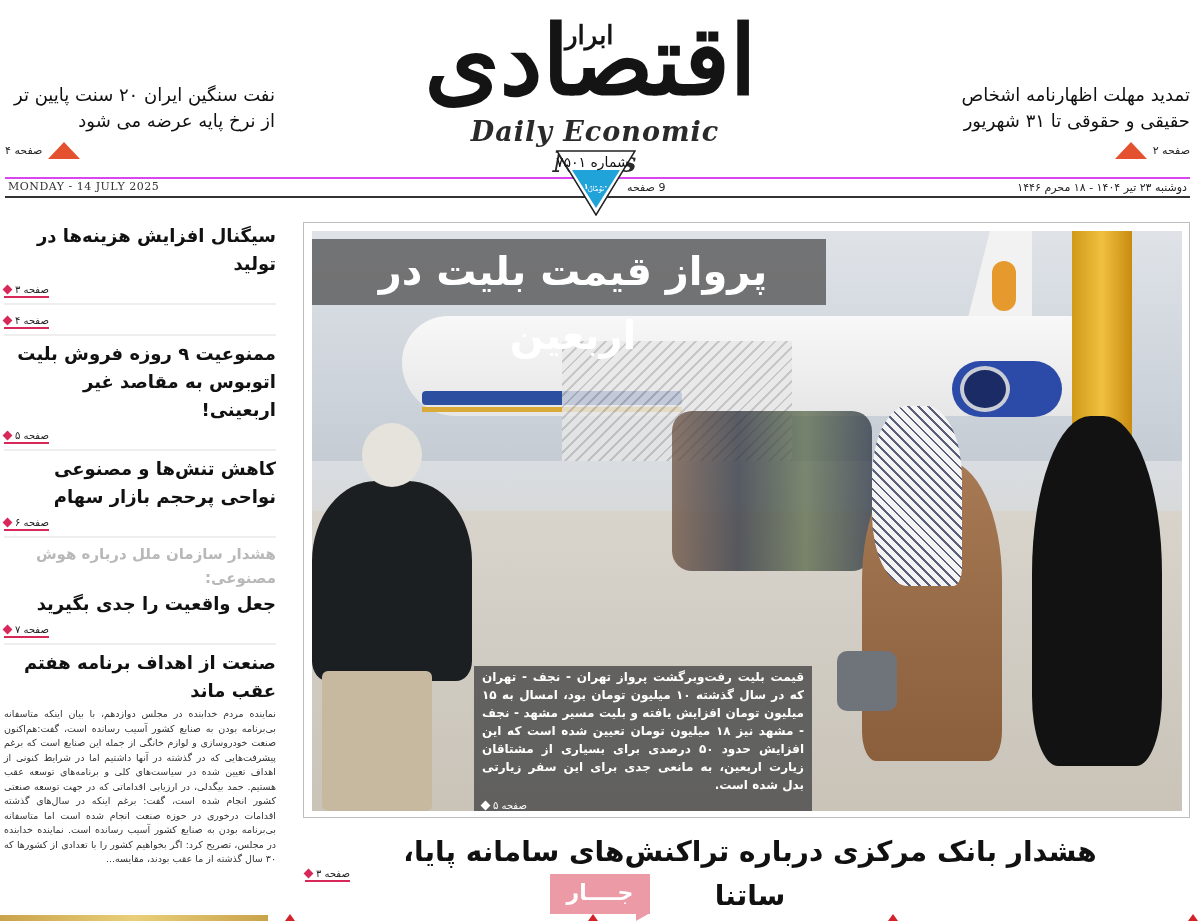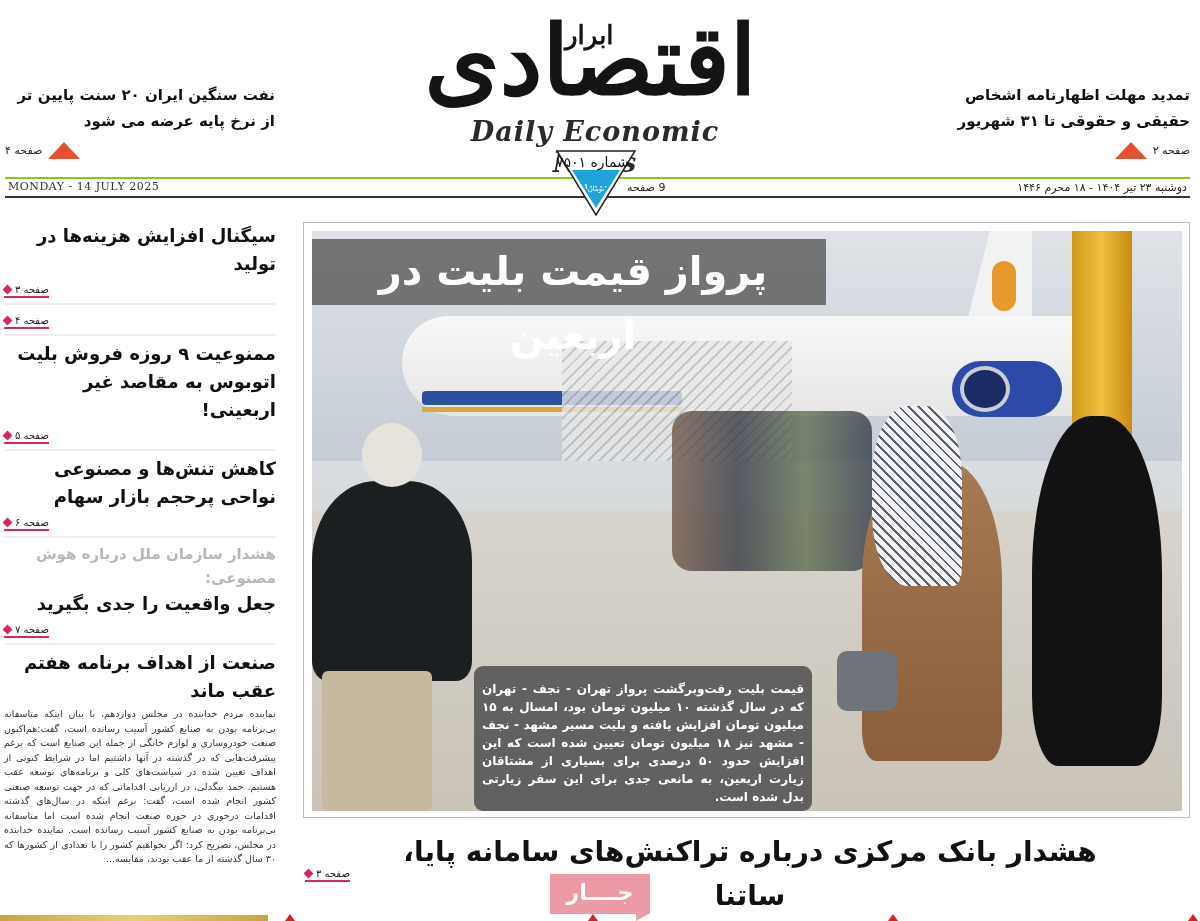--- a/index.html
+++ b/index.html
@@ -7,29 +7,29 @@
   body { position: relative; font-family: "DejaVu Sans", sans-serif; color: #111; }
 
   
   .masthead { position: absolute; left: 0; top: 0; width: 1200px; height: 215px; }
   .logo-fa { position: absolute; left: 418px; top: 2px; width: 345px; height: 118px; text-align: center;
     font-family: "DejaVu Serif", serif; font-size: 96px; font-weight: bold; line-height: 118px; color: #141414; direction: rtl; letter-spacing: -2px; }
   .logo-abrar { position: absolute; left: 565px; top: 20px; font-family: "DejaVu Serif", serif; font-size: 26px; font-weight: bold; color: #141414; direction: rtl; }
   .logo-en { position: absolute; left: 430px; top: 116px; width: 330px; text-align: center;
     font-family: "DejaVu Serif", serif; font-size: 27px; font-weight: bold; color: #2a2a2a; letter-spacing: 1px; font-style: italic; }
 
-  .side-headline { position: absolute; top: 82px; font-weight: bold; font-size: 15px; line-height: 26px; color: #111; }
+  .side-headline { position: absolute; top: 82px; font-weight: normal; font-size: 18px; line-height: 26px; color: #111; }
   .side-headline.right { right: 10px; width: 250px; text-align: right; direction: rtl; }
   .side-headline.left { left: 5px; width: 270px; text-align: right; direction: rtl; }
   .page-ref-top { position: absolute; top: 142px; font-size: 11px; color: #222; direction: rtl; display: flex; align-items: center; gap: 6px; }
   .page-ref-top.right { right: 10px; }
   .page-ref-top.left { left: 5px; flex-direction: row-reverse; }
   .tri-up { width: 0; height: 0; border-left: 16px solid transparent; border-right: 16px solid transparent; border-bottom: 17px solid #e4512f; }
 
-  .dateline { position: absolute; left: 5px; top: 177px; width: 1185px; height: 21px; border-top: 2px solid #84cc16; border-bottom: 2px solid #333; }
+  .dateline { position: absolute; left: 5px; top: 177px; width: 1185px; height: 21px; border-top: 2px solid #d946ef; border-bottom: 2px solid #333; }
   .date-en { position: absolute; left: 3px; top: 1px; font-family: "DejaVu Serif", serif; font-size: 11px; color: #333; letter-spacing: 0.5px; }
   .date-fa { position: absolute; right: 3px; top: 2px; font-size: 11px; color: #222; direction: rtl; }
   .pages-count { position: absolute; left: 622px; top: 2px; font-size: 11px; color: #222; direction: rtl; }
 
   .price-badge { position: absolute; left: 556px; top: 150px; width: 80px; height: 66px; }
   .price-badge svg { position: absolute; left: 0; top: 0; }
   .issue-no { position: absolute; left: 0; top: 4px; width: 80px; text-align: left; font-size: 14px; color: #111; direction: rtl; }
   .price-val { position: absolute; left: 0; top: 25px; width: 80px; text-align: center; font-size: 8px; color: #fff; font-weight: bold; margin-top: 7px; }
   .price-unit { position: absolute; left: 0; top: 35px; width: 80px; text-align: center; font-size: 7px; color: #fff; }
 
@@ -65,21 +65,21 @@
   .p-old-pants { left: 10px; top: 440px; width: 110px; height: 140px; background: #c7b9a0; border-radius: 6px; }
   .p-sheikh-robe { left: 550px; top: 230px; width: 140px; height: 300px; background: linear-gradient(180deg, #a77a55, #8b5e3c); }
   .p-sheikh-scarf { left: 560px; top: 175px; width: 90px; height: 180px; background: repeating-linear-gradient(45deg, #f4f4f4 0 5px, #5a5f7a 5px 7px); border-radius: 40% 40% 10% 40%; }
   .p-sheikh-bag { left: 525px; top: 420px; width: 60px; height: 60px; border-radius: 10px; background: #6f747a; }
   .p-chador { left: 720px; top: 185px; width: 130px; height: 350px; background: #121212; border-radius: 45% 45% 20% 20%; }
   .crowd { left: 360px; top: 180px; width: 200px; height: 160px; background: linear-gradient(90deg, #6b5040, #2b2f3a, #5a6a4a, #2a3240); opacity: 0.75; border-radius: 20px; }
 
   .photo-title { position: absolute; left: 0; top: 8px; width: 514px; height: 66px; background: rgba(90,90,90,0.82);
     color: #fff; font-size: 40px; font-weight: bold; text-align: center; line-height: 64px; direction: rtl; padding-left: 8px; }
   .caption-box { position: absolute; left: 162px; top: 435px; width: 338px; height: 145px; background: rgba(85,85,85,0.9);
-    padding: 14px 8px; color: #fff; border-radius: 9px; }
+    padding: 2px 8px; color: #fff; }
   .caption-text { font-size: 12px; line-height: 18px; font-weight: bold; text-align: justify; direction: rtl; }
   .caption-ref { margin-top: 2px; display: inline-flex; align-items: center; gap: 4px; font-size: 10px; color: #fff; direction: rtl; border-bottom: 2px solid #fff; }
   .diamond.white { background: #fff; }
 
   
   .bottom-headline { position: absolute; left: 400px; top: 830px; width: 700px; text-align: center; font-size: 28px; font-weight: bold; direction: rtl; color: #111; line-height: 44px; }
   .bottom-ref { position: absolute; left: 305px; top: 862px; }
   .jar-badge { position: absolute; left: 550px; top: 874px; width: 100px; height: 40px; background: #ec9aa6; color: #fff; font-size: 22px; font-weight: bold; text-align: center; line-height: 38px; direction: rtl; letter-spacing: 4px; }
   .jar-notch { position: absolute; left: 636px; top: 913px; width: 0; height: 0; border-left: 0 solid transparent; border-right: 14px solid transparent; border-top: 8px solid #ec9aa6; }
   .gold-bar { position: absolute; left: 0; top: 915px; width: 268px; height: 6px; background: linear-gradient(90deg, #c9a34a, #e9cf7a, #c9a34a); }

